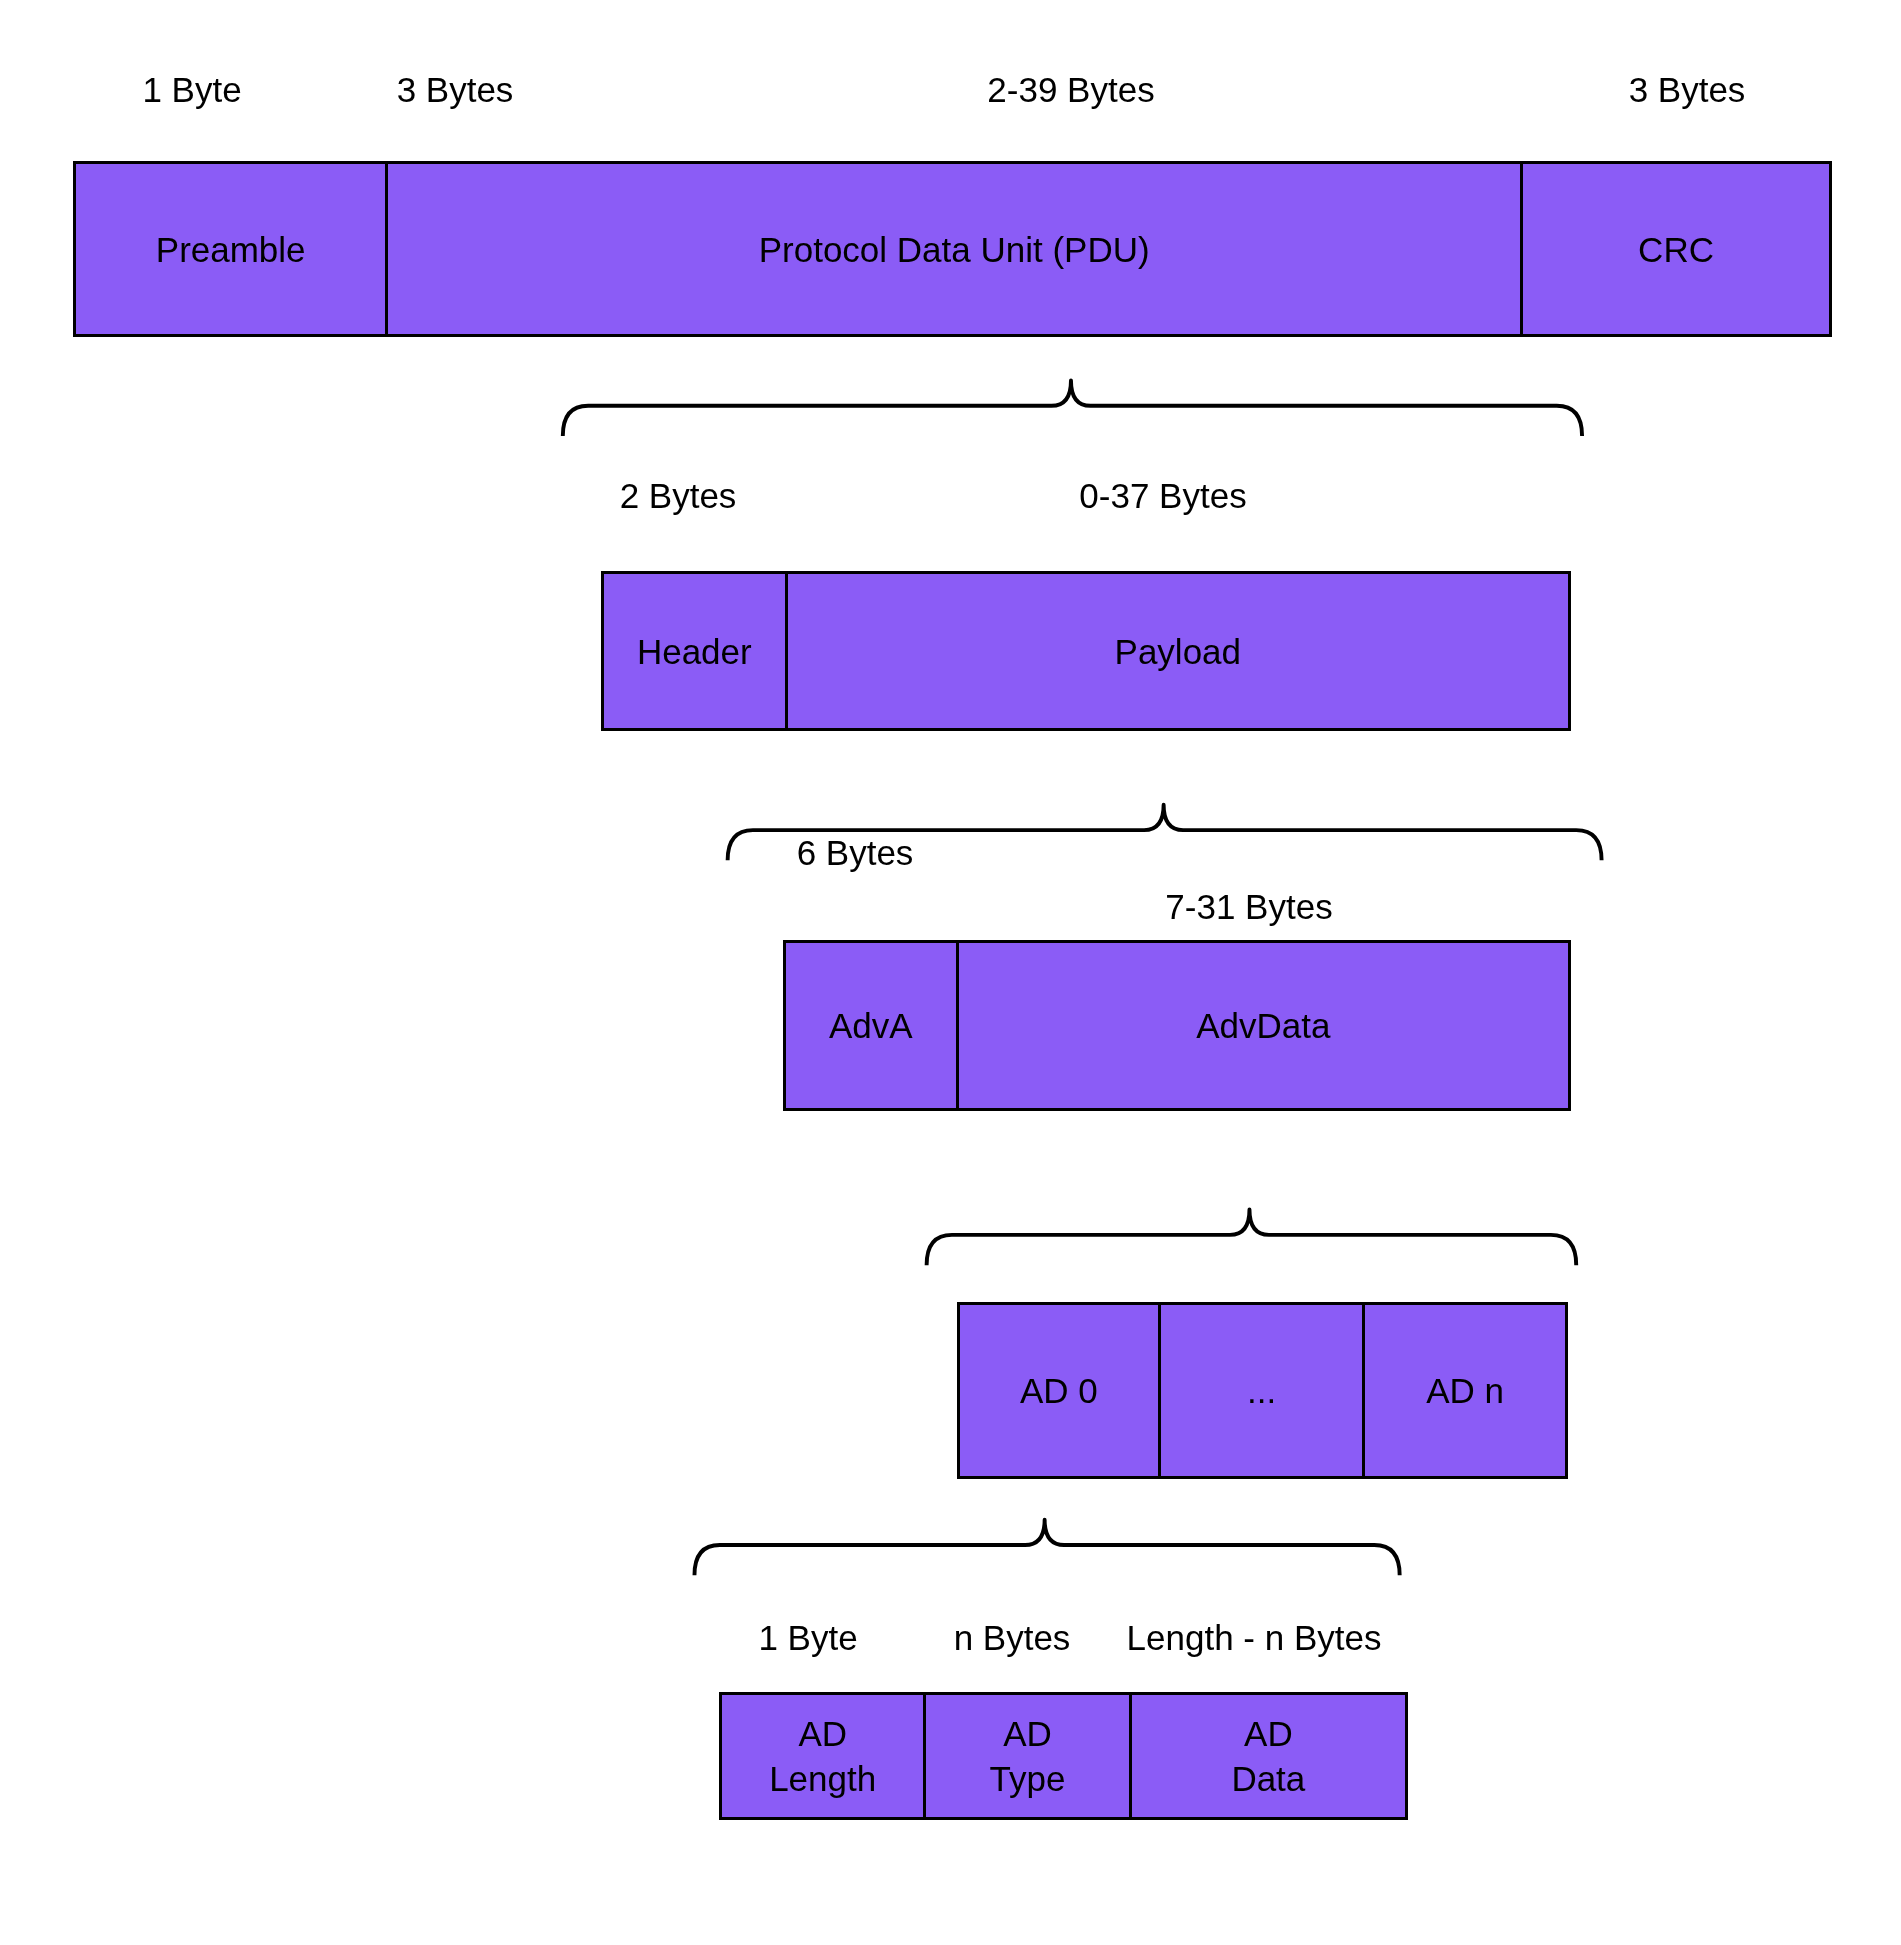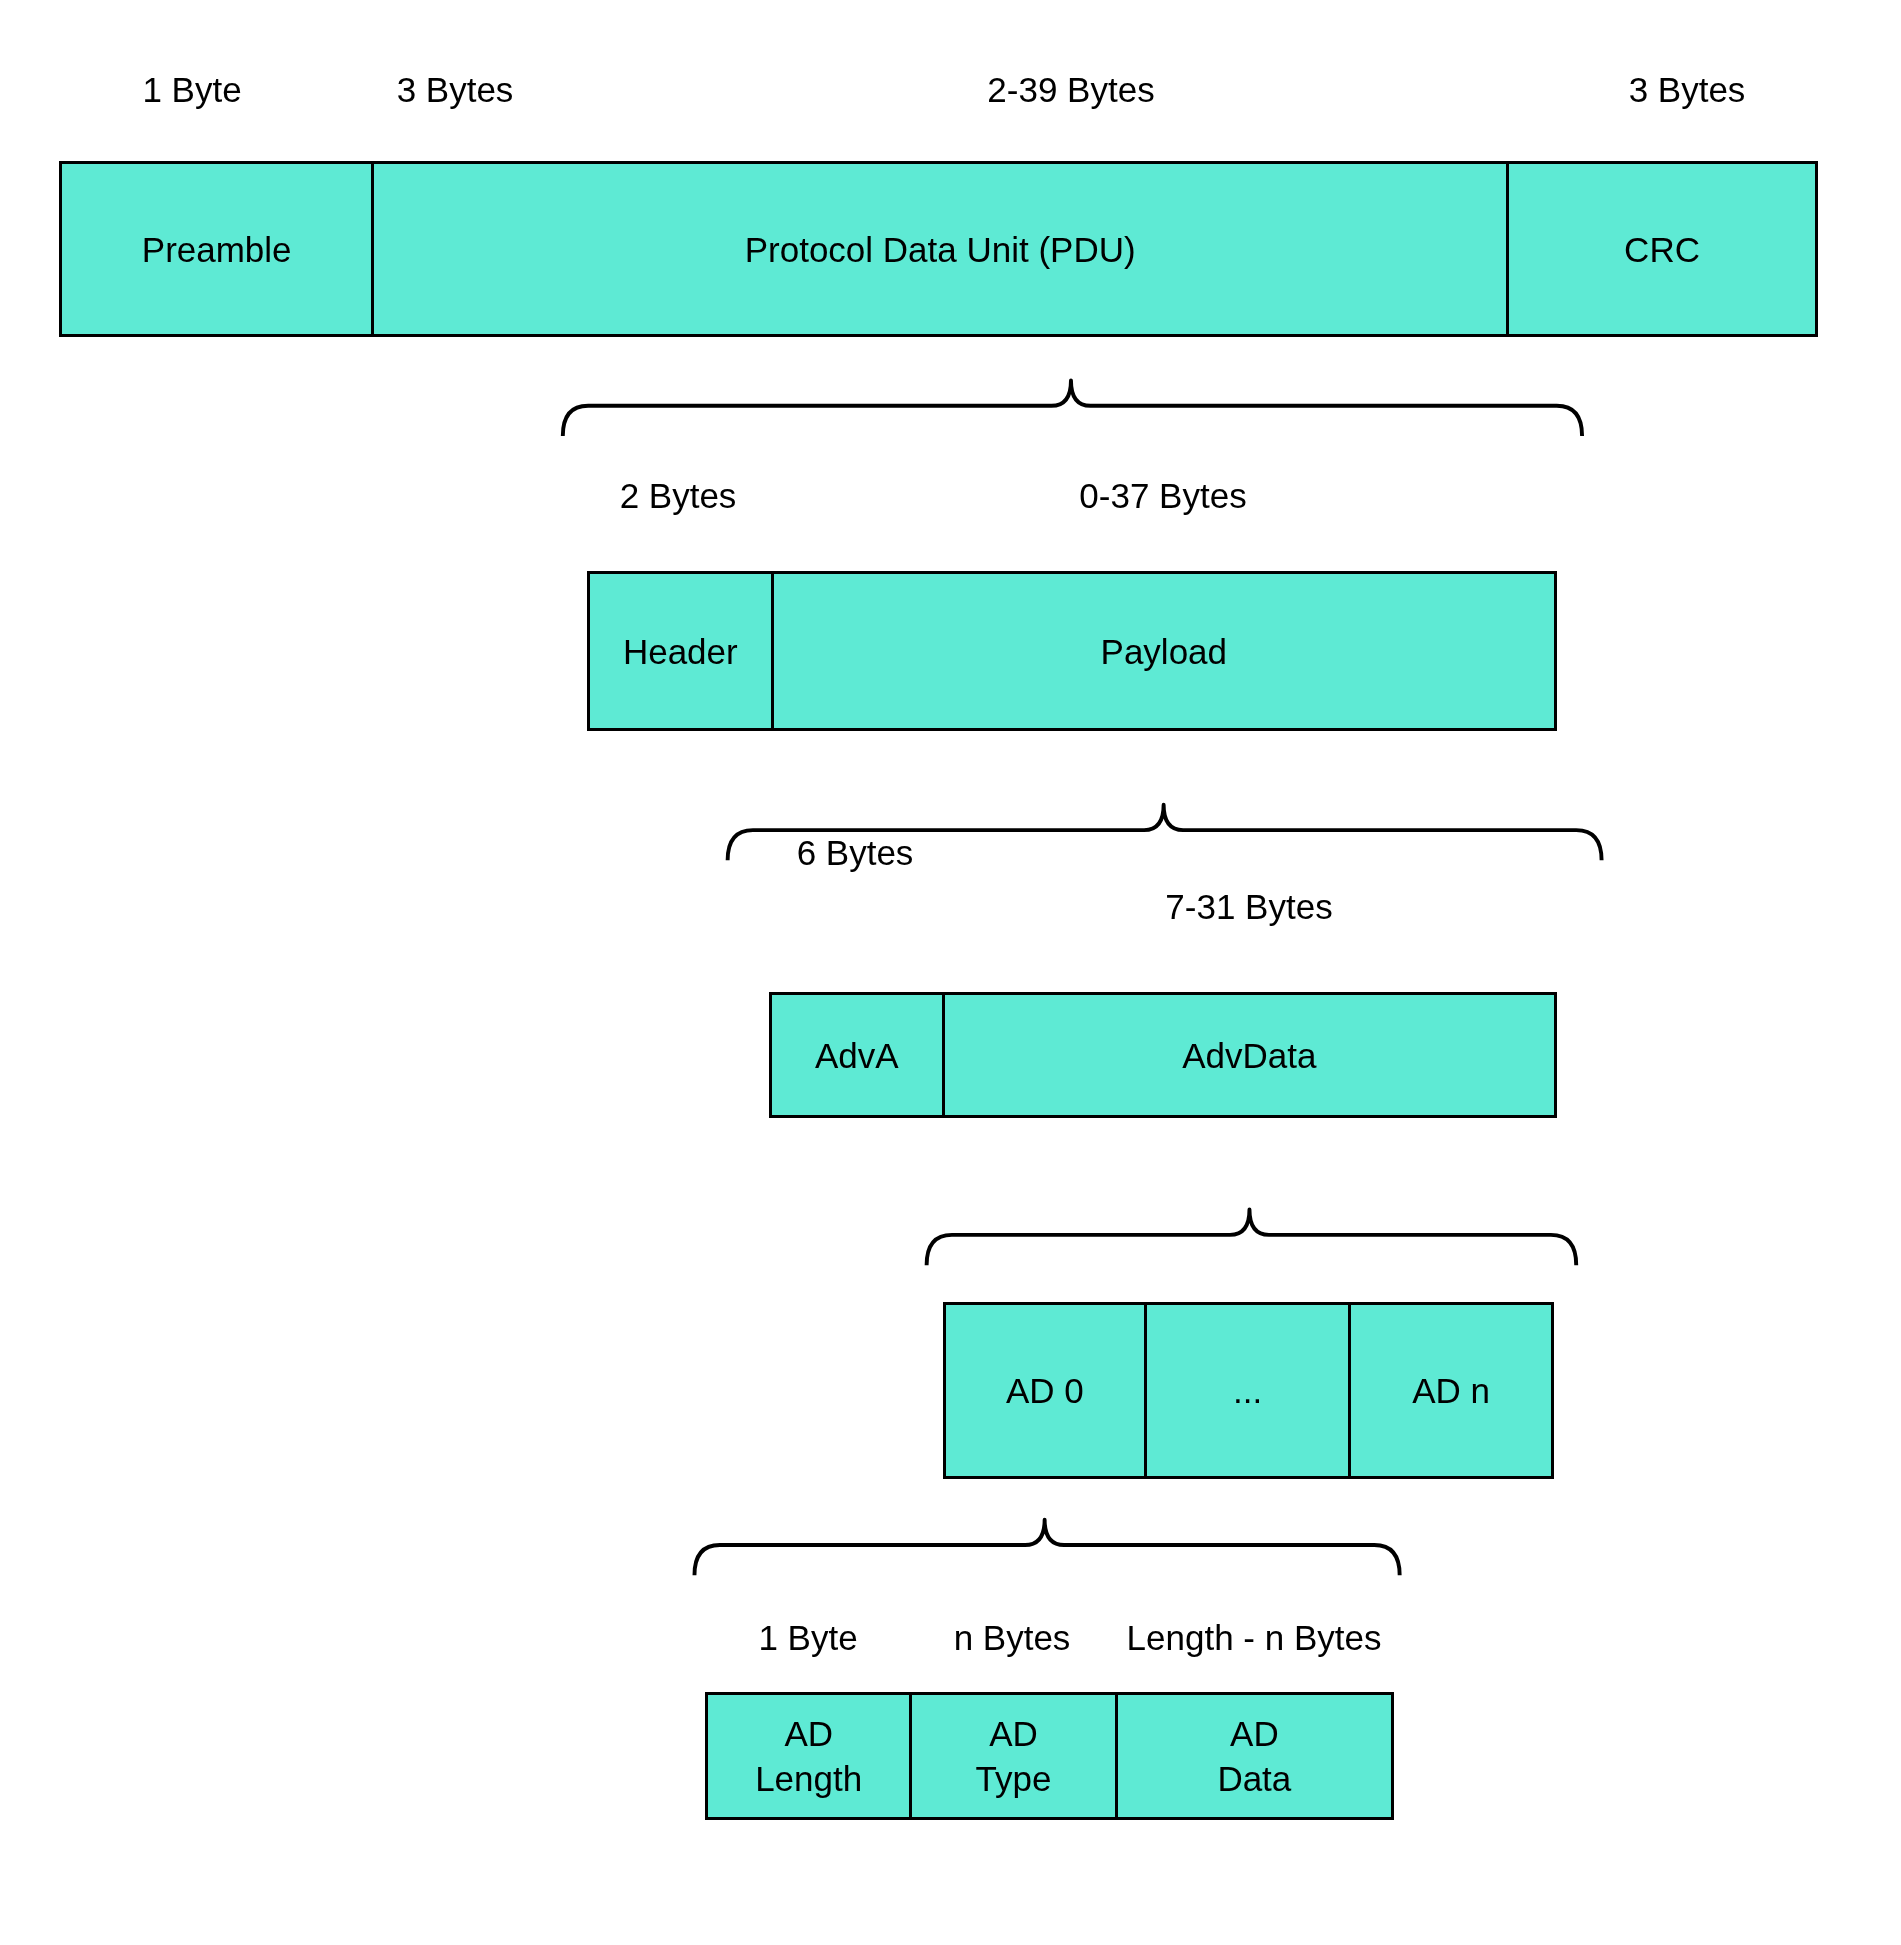--- a/index.html
+++ b/index.html
@@ -30,21 +30,22 @@
     position: absolute;
     transform: translate(-50%, -50%);
     white-space: nowrap;
     line-height: 1.2;
   }
   .row {
     position: absolute;
     display: flex;
     border: 3.9px solid #000000;
     box-sizing: border-box;
-    background: #5eead4;
+    background: #8b5cf6;
+    margin-left: 14px;
   }
   .cell {
     display: flex;
     align-items: center;
     justify-content: center;
     text-align: center;
     white-space: pre-line;
     line-height: 45px;
     min-width: 0;
   }
@@ -77,21 +78,21 @@
   <div class="size-label" style="left:1163px; top:496px">0-37 Bytes</div>
 
   <div class="row" style="left:587px; top:571px; width:970px; height:160px">
     <div class="cell" style="flex:187 1 0">Header</div>
     <div class="cell" style="flex:808 1 0">Payload</div>
   </div>
 
   <div class="size-label" style="left:855px; top:853px">6 Bytes</div>
   <div class="size-label" style="left:1249px; top:907px">7-31 Bytes</div>
 
-  <div class="row" style="left:769px; top:992px; width:788px; height:126px">
+  <div class="row" style="left:769px; top:940px; width:788px; height:171px">
     <div class="cell" style="flex:176 1 0">AdvA</div>
     <div class="cell" style="flex:632 1 0">AdvData</div>
   </div>
 
   <div class="row" style="left:943px; top:1302px; width:611px; height:177px">
     <div class="cell" style="flex:207 1 0">AD 0</div>
     <div class="cell" style="flex:211 1 0">...</div>
     <div class="cell" style="flex:209 1 0">AD n</div>
   </div>
 

